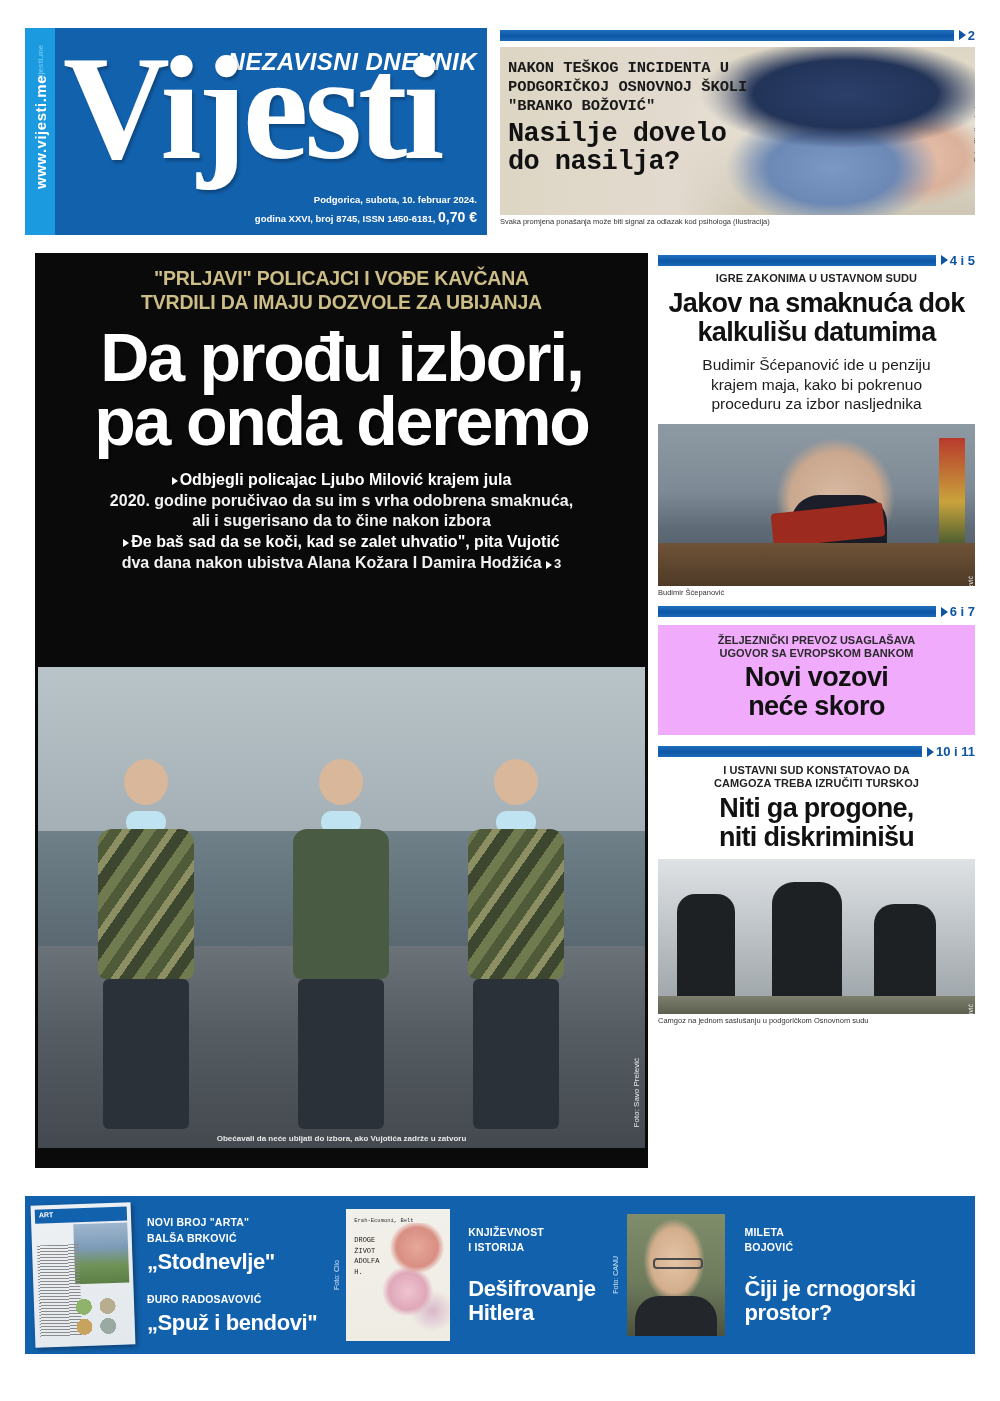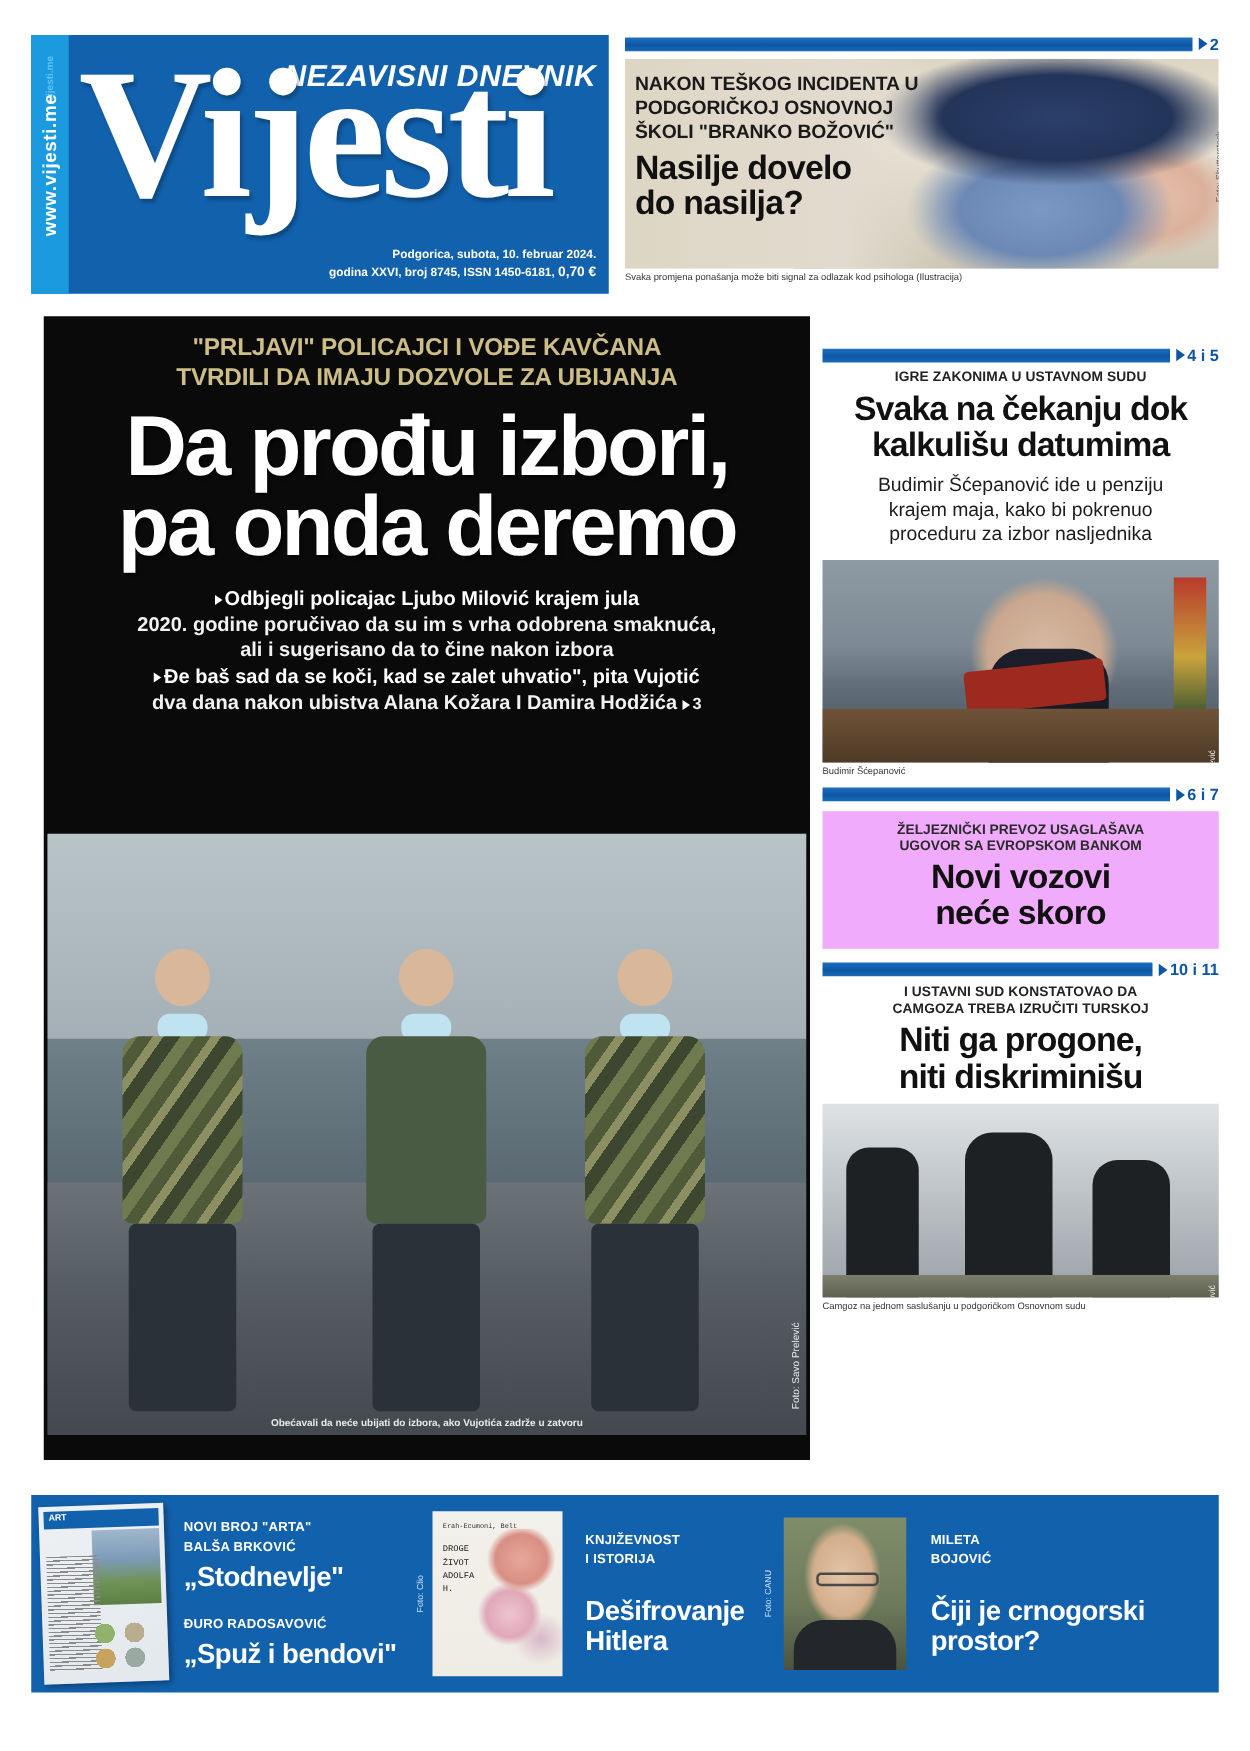--- a/index.html
+++ b/index.html
@@ -52,21 +52,21 @@
     font-size: 148px; font-weight: 700;
     line-height: 1;
     letter-spacing: -4px;
     text-shadow: 2px 3px 3px rgba(0,0,0,.25);
   }
   .mast-info {
     position: absolute; right: 10px; bottom: 8px;
     color: #ffffff; text-align: right;
     font-size: 9.5px; line-height: 1.45; font-weight: 600;
   }
-  .mast-info b { font-size: 11px; }
+  .mast-info b { font-size: 14px; }
 
   
   .topright { position: absolute; left: 500px; top: 28px; width: 475px; }
   .pagebar {
     display: flex; align-items: center; gap: 5px; height: 14px;
   }
   .pagebar .bar {
     flex: 1; height: 11px;
     background: linear-gradient(to bottom,#1f6fc0 0%, #0d56a4 55%, #1a6ab9 100%);
   }
@@ -83,21 +83,21 @@
     background:
       radial-gradient(ellipse 60% 45% at 62% 28%, #2b3f6a 0%, #233459 45%, rgba(35,52,89,0) 72%),
       radial-gradient(ellipse 42% 48% at 58% 72%, #7b98c4 0%, #6c88b4 45%, rgba(108,136,180,0) 75%),
       radial-gradient(ellipse 30% 38% at 82% 66%, #e8c3ae 0%, #dbb19b 50%, rgba(219,177,155,0) 78%),
       linear-gradient(to bottom, #ded6c4 0%, #e9e3d6 40%, #cfc7b5 100%);
   }
   .tr-overlay {
     position: absolute; left:0; top:0; width: 250px; height: 168px;
     background: linear-gradient(to right, #ded6c4 0%, #e2dace 70%, rgba(226,218,206,0) 100%);
   }
-  .tr-text { position: absolute; left: 8px; top: 12px; width: 245px; }
+  .tr-text { position: absolute; left: 8px; top: 12px; width: 245px; font-family: Liberation Mono, monospace; }
   .tr-kicker {
     color: #1a1a1a; font-size: 15.5px; font-weight: 600; line-height: 1.22;
     letter-spacing: -.1px;
   }
   .tr-head {
     margin-top: 4px; color: #111; font-size: 27px; font-weight: 700;
     line-height: 1.05; letter-spacing: -.6px;
   }
   .tr-credit {
     position: absolute; right: 2px; top: 58px;
@@ -160,21 +160,21 @@
     position:absolute; right:4px; bottom:90px;
     transform: rotate(-90deg); transform-origin: right bottom;
     color:#eaeaea; font-size:8px; white-space:nowrap;
   }
   .ms-caption {
     position: absolute; left: 0; bottom: 5px; width: 100%;
     text-align: center; color: #e9e9e9; font-size: 8px; font-weight: bold;
   }
 
   
-  .rightcol { position: absolute; left: 658px; top: 253px; width: 317px; margin-top: 24px; }
+  .rightcol { position: absolute; left: 658px; top: 253px; width: 317px; }
   .rc-kicker {
     text-align:center; color:#222; font-size:11px; font-weight:700;
     letter-spacing:.1px; margin-top:5px; line-height:1.2;
   }
   .rc-head {
     text-align:center; color:#111; font-size:27px; font-weight:700;
     line-height:1.06; letter-spacing:-.7px; margin-top:4px;
   }
   .rc-sub {
     text-align:center; color:#1c1c1c; font-size:15.5px; font-weight:500;
@@ -383,21 +383,21 @@
     <div>
       <div class="pagebar">
         <div class="bar"></div>
         <div class="pnum">
           <span class="tri"></span>
           <span>4 i 5</span>
         </div>
       </div>
       <div class="rc-kicker">IGRE ZAKONIMA U USTAVNOM SUDU</div>
       <div class="rc-head">
-        <div>Svaka na čekanju dok</div>
+        <div>Jakov na smaknuća dok</div>
         <div>kalkulišu datumima</div>
       </div>
       <div class="rc-sub">
         <div>Budimir Šćepanović ide u penziju</div>
         <div>krajem maja, kako bi pokrenuo</div>
         <div>proceduru za izbor nasljednika</div>
       </div>
       <div class="rc-photo1">
         <div class="flag"></div>
         <div class="robe"></div>

